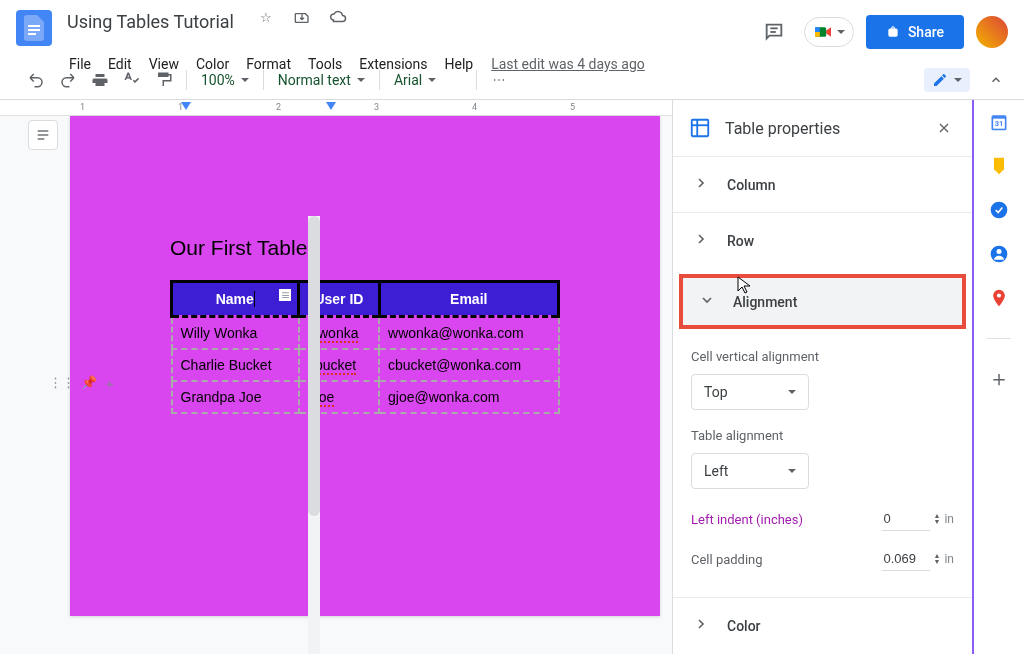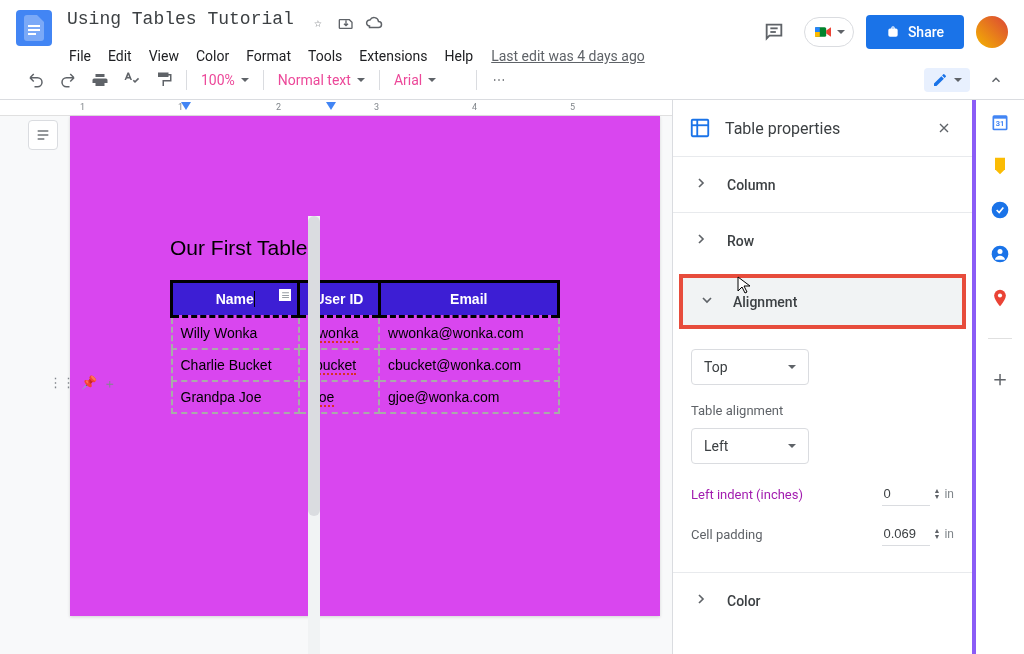--- a/index.html
+++ b/index.html
@@ -3,37 +3,37 @@
 <meta charset="utf-8">
 <style>
   * { box-sizing: border-box; margin: 0; padding: 0; }
   body { font-family: 'Google Sans', Roboto, Arial, sans-serif; font-size: 13px; color: #3c4043; width: 1024px; height: 654px; overflow: hidden; position: relative; background: #fff; }
   
   
   .header { display: flex; align-items: flex-start; padding: 8px 16px 0 16px; height: 64px; position: relative; }
   .docs-icon { width: 36px; height: 36px; background: #4285f4; border-radius: 4px; display: flex; align-items: center; justify-content: center; margin-right: 10px; margin-top: 2px; }
   .docs-icon svg { fill: white; }
   .title-area { flex: 1; }
-  .title-row { display: flex; align-items: flex-end; gap: 10px; height: 24px; font-family: Liberation Mono, monospace; }
+  .title-row { display: flex; align-items: flex-start; gap: 18px; height: 24px; }
   .doc-title { font-size: 18px; color: #3c4043; border: 1px solid transparent; padding: 2px 4px; }
   .title-icon { color: #5f6368; width: 18px; height: 18px; display: flex; align-items: center; justify-content: center; cursor: pointer; }
-  .menu-row { display: flex; align-items: center; gap: 3px; height: 28px; margin-top: 10px; }
+  .menu-row { display: flex; align-items: center; gap: 3px; height: 28px; margin-top: 18px; }
   .menu-item { padding: 4px 7px; color: #202124; font-size: 14px; cursor: pointer; border-radius: 4px; }
   .last-edit { color: #5f6368; font-size: 14px; text-decoration: underline; margin-left: 8px; cursor: pointer; }
   .header-right { display: flex; align-items: center; gap: 12px; position: absolute; right: 16px; top: 14px; }
   .header-btn { width: 36px; height: 36px; border-radius: 50%; display: flex; align-items: center; justify-content: center; color: #5f6368; cursor: pointer; }
   .meet-btn { border: 1px solid #dadce0; padding: 6px 8px; border-radius: 20px; display: flex; align-items: center; gap: 4px; cursor: pointer; }
   .share-btn { background: #1a73e8; color: #fff; padding: 9px 20px; border-radius: 4px; font-size: 14px; font-weight: 500; display: flex; align-items: center; gap: 8px; cursor: pointer; }
   .avatar { width: 32px; height: 32px; border-radius: 50%; background: linear-gradient(45deg,#f4b400,#db4437); }
   
   
   .toolbar { display: flex; align-items: center; padding: 2px 16px 6px 22px; border-bottom: 1px solid #dadce0; gap: 4px; height: 36px; }
   .tb-btn { width: 28px; height: 28px; display: flex; align-items: center; justify-content: center; color: #5f6368; cursor: pointer; border-radius: 4px; }
   .tb-sep { width: 1px; height: 20px; background: #dadce0; margin: 0 4px; }
-  .tb-drop { display: flex; align-items: center; padding: 4px 6px; gap: 6px; cursor: pointer; color: #ec4899; font-size: 14px; border-radius: 4px; }
+  .tb-drop { display: flex; align-items: center; padding: 4px 6px; gap: 6px; cursor: pointer; color: #14532d; font-size: 14px; border-radius: 4px; }
   .caret { width: 0; height: 0; border-left: 4px solid transparent; border-right: 4px solid transparent; border-top: 4px solid #5f6368; }
   .edit-pill { background: #e8f0fe; border-radius: 4px; padding: 4px 8px; display: flex; align-items: center; gap: 6px; color: #1a73e8; margin-left: auto; }
   .chevup { width: 24px; height: 24px; display: flex; align-items: center; justify-content: center; color: #5f6368; margin-left: 10px; cursor: pointer;}
   
   
   .workspace { display: flex; height: calc(100% - 100px); }
   .canvas { flex: 1; background: #f8f9fa; position: relative; overflow: hidden; }
   .ruler { height: 16px; background: #fff; position: relative; border-bottom: 1px solid #e0e0e0; font-size: 9px; color: #80868b; }
   .ruler span { position: absolute; top: 2px; }
   .tab-handle { position: absolute; top: 2px; width: 10px; height: 10px; }
@@ -64,21 +64,21 @@
   .sp-body label { display: block; font-size: 13px; color: #5f6368; margin-bottom: 10px; }
   .sp-select { border: 1px solid #dadce0; border-radius: 4px; padding: 9px 12px; width: 118px; display: flex; justify-content: space-between; align-items: center; color: #3c4043; font-size: 14px; margin-bottom: 18px; cursor: pointer; }
   .sp-body-row { display: flex; align-items: center; justify-content: space-between; margin-bottom: 16px; }
   .sp-num-input { display: flex; align-items: center; gap: 4px; }
   .sp-num-input input { width: 48px; border: none; border-bottom: 1px solid #dadce0; text-align: left; font-size: 13px; padding: 4px 2px; color: #3c4043; }
   .unit { color: #80868b; font-size: 12px; }
   .spinner { display: flex; flex-direction: column; font-size: 7px; color: #5f6368; line-height: 6px; }
   .mouse-cursor { position: absolute; left: 736px; top: 275px; pointer-events: none; z-index: 100; font-size: 16px; }
   
   
-  .rightrail { width: 52px; border-left: 4px solid #8b5cf6; display: flex; flex-direction: column; align-items: center; padding-top: 12px; gap: 24px; }
+  .rightrail { width: 52px; border-left: 2px solid #8b5cf6; display: flex; flex-direction: column; align-items: center; padding-top: 12px; gap: 24px; }
   .rail-icon { width: 20px; height: 20px; display: flex; align-items: center; justify-content: center; cursor: pointer; }
   .scroll-gutter { position: absolute; right: 352px; top: 116px; bottom: 0; width: 12px; background: #f1f3f4; }
   .scroll-thumb { position: absolute; top: 0; width: 100%; height: 300px; background: #dadce0; border-radius: 6px; }
 </style>
 </head>
 <body>
 
 <div class="header">
   <div class="docs-icon">
     <svg width="20" height="26" viewBox="0 0 20 26">
@@ -293,20 +293,21 @@
     </div>
     <div class="highlight-box">
       <div class="sp-row" style="padding:14px 16px">
         <span class="sp-chevron"><svg width="16" height="16" viewBox="0 0 24 24" fill="none" stroke="#5f6368" stroke-width="2.5">
               <path d="M6 9l6 6 6-6"></path>
             </svg></span>
         <span class="sp-label">Alignment</span>
       </div>
     </div>
     <div class="sp-body">
+      <label>Cell vertical alignment</label>
       <div class="sp-select">
         <span>Top</span>
           <span class="caret"></span>
       </div>
       <label>Table alignment</label>
       <div class="sp-select">
         <span>Left</span>
           <span class="caret"></span>
       </div>
       <div class="sp-body-row">

